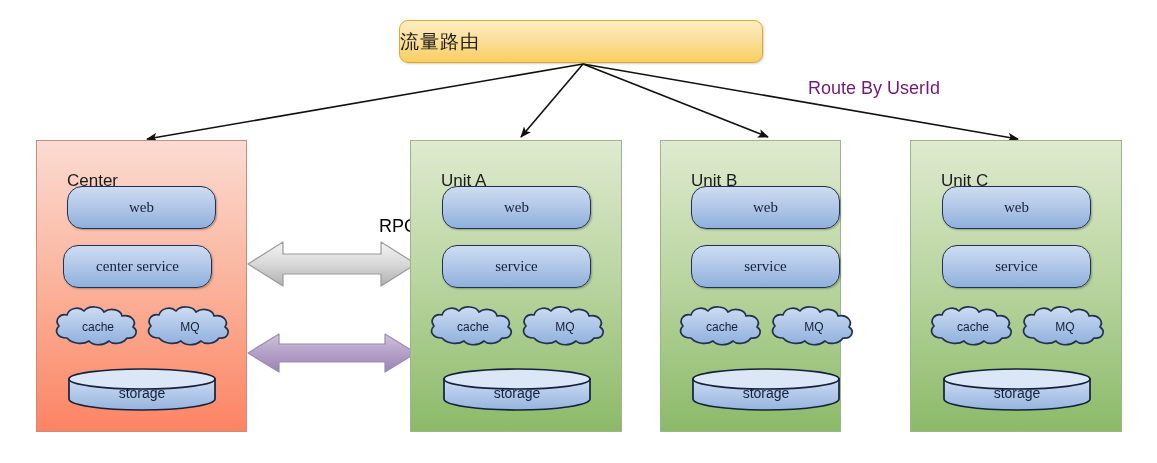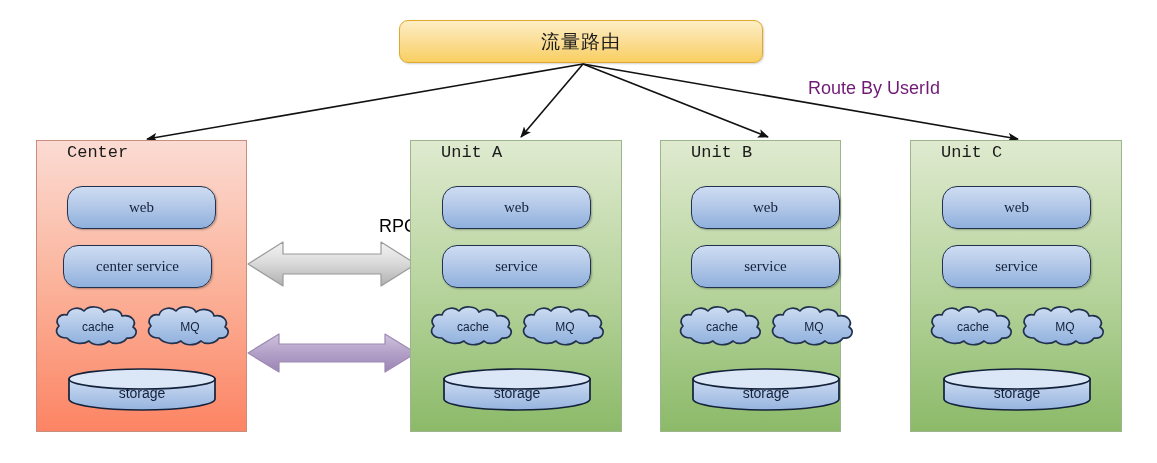--- a/index.html
+++ b/index.html
@@ -24,21 +24,20 @@
     left: 399px;
     top: 20px;
     width: 364px;
     height: 43px;
     border-radius: 9px;
     border: 1px solid #e0a92c;
     background: linear-gradient(to bottom, #fdeec4 0%, #fbdf9a 45%, #f9cf62 100%);
     box-shadow: 1px 1px 2px rgba(0,0,0,0.18);
     display: flex;
     align-items: center;
-    justify-content: center;
     box-sizing: border-box;
   }
   #router-box .router-label {
     font-size: 19px;
     color: #1b1b1b;
     letter-spacing: 1px;
   }
 
   
   .panel {
@@ -50,25 +49,24 @@
     border-color: #c98d7e;
   }
   .panel-unit {
     background: linear-gradient(to bottom, #dfeacf 0%, #b9d5a0 48%, #8cba69 100%);
     border-color: #9db58c;
     padding-left: 48px;
   }
   .panel-title {
     position: absolute;
     left: 30px;
-    top: 2px;
+    top: 30px;
     font-size: 17px;
     color: #1b1b1b;
     white-space: nowrap;
-    font-family: Liberation Mono, monospace;
   }
 
   
   .comp-box {
     position: absolute;
     box-sizing: border-box;
     border-radius: 15px;
     border: 1.6px solid #21314e;
     background: linear-gradient(to bottom, #cddcf2 0%, #b7cbe9 40%, #8fb0dd 100%);
     box-shadow: 1px 1px 2px rgba(0,0,0,0.28);

